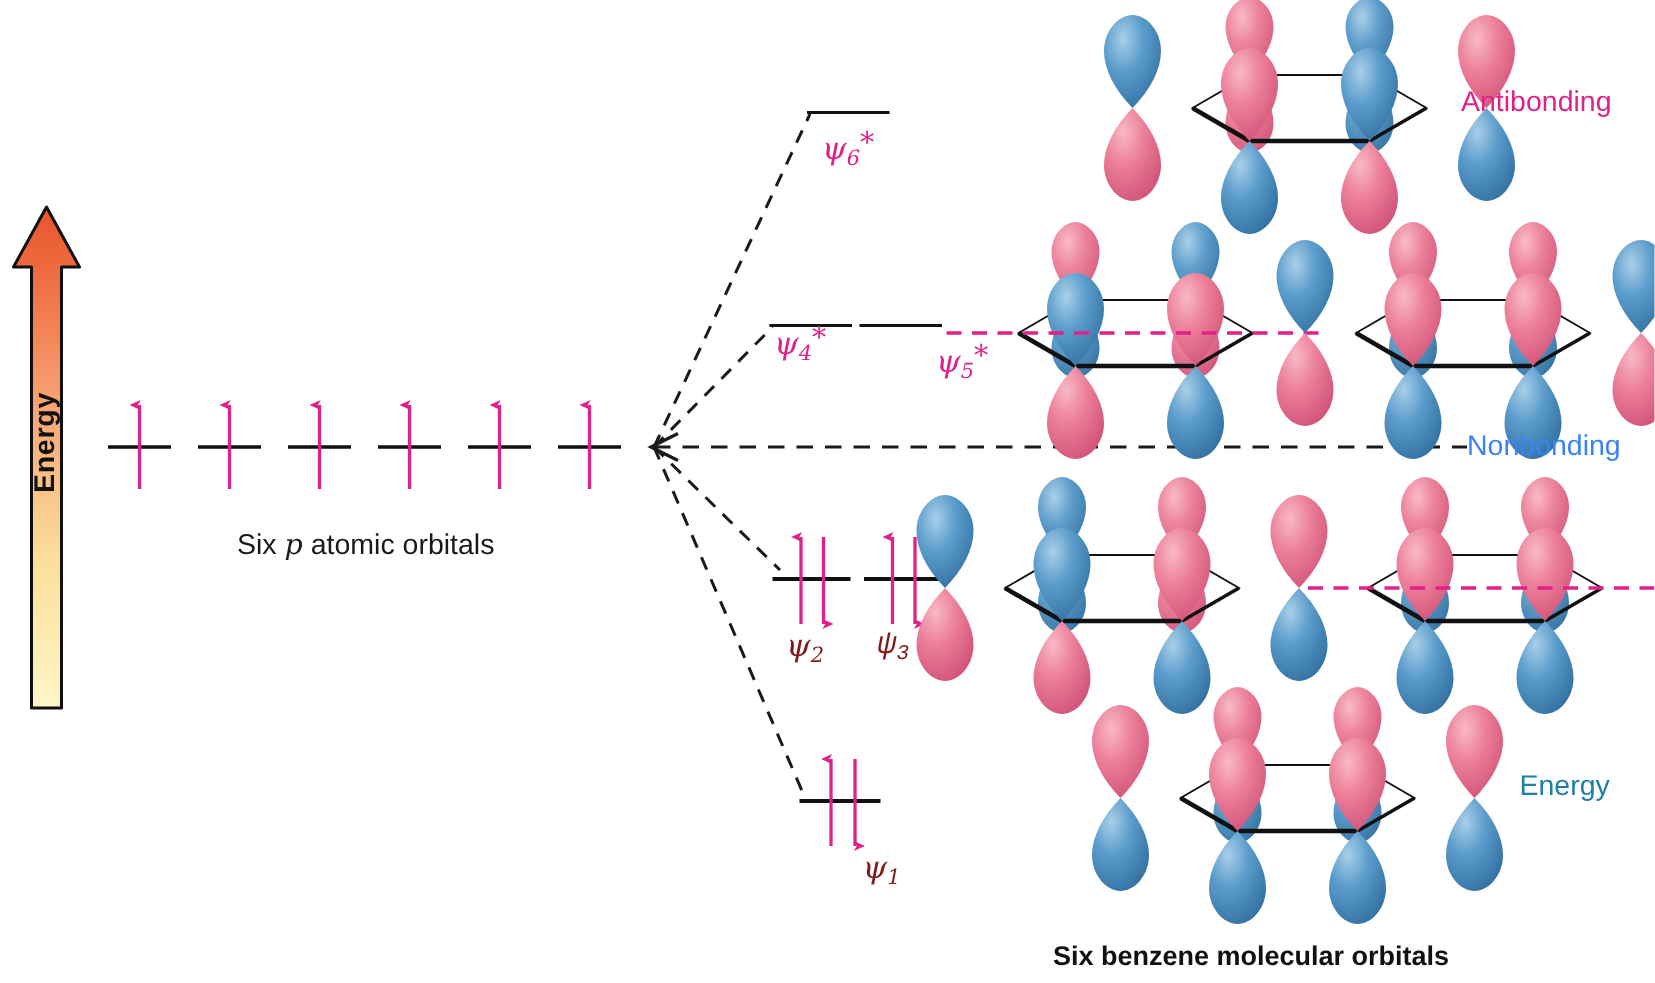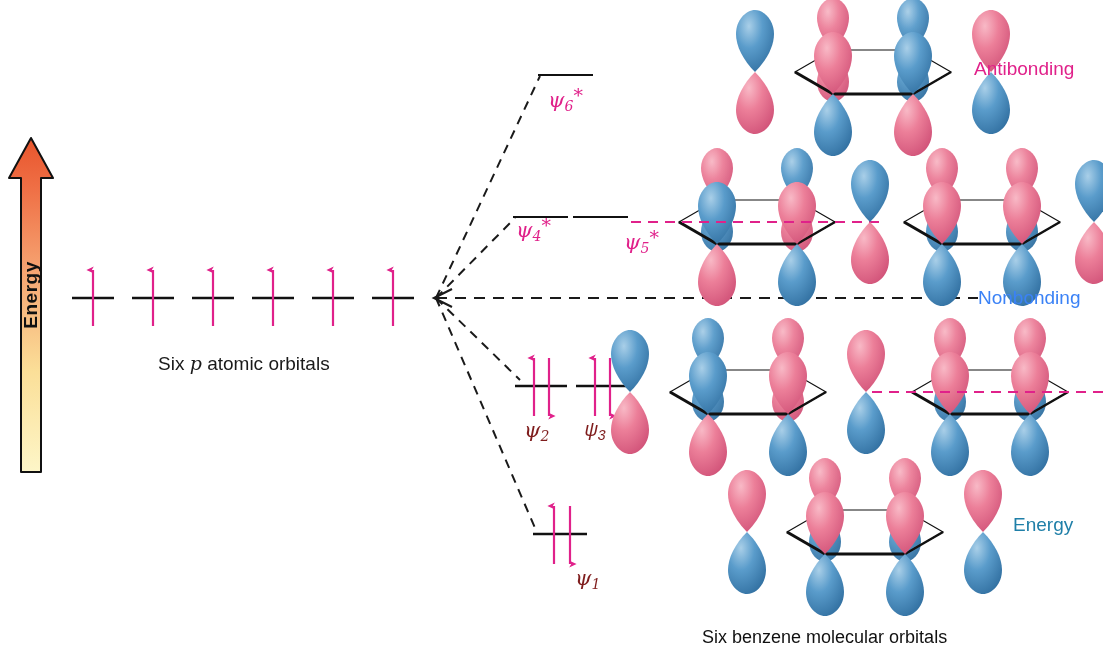--- a/index.html
+++ b/index.html
@@ -30,21 +30,21 @@
   .lab-bond{color:#7f1d1d;}
 
   
   .side-cap{position:absolute;font-size:19px;white-space:nowrap;}
   .cap-anti{color:#e0218a;}
   .cap-non{color:#3b82f6;}
   .cap-bond{color:#1f7fa8;}
 
   .plain-cap{position:absolute;font-size:19px;color:#1a1a1a;white-space:nowrap;margin-left:34px;}
   .plain-cap i{font-family:"DejaVu Serif", serif;font-style:italic;}
-  .bold-cap{position:absolute;font-size:18px;font-weight:normal;color:#111;white-space:nowrap;}
+  .bold-cap{position:absolute;font-size:18px;font-weight:bold;color:#111;white-space:nowrap;}
 
   svg{overflow:visible;}
 </style>
 </head>
 <body>
 
 <div class="stage">
 
   <div class="abs" id="energy-arrow">
     <svg width="46" height="338" viewBox="0 0 46 338">

